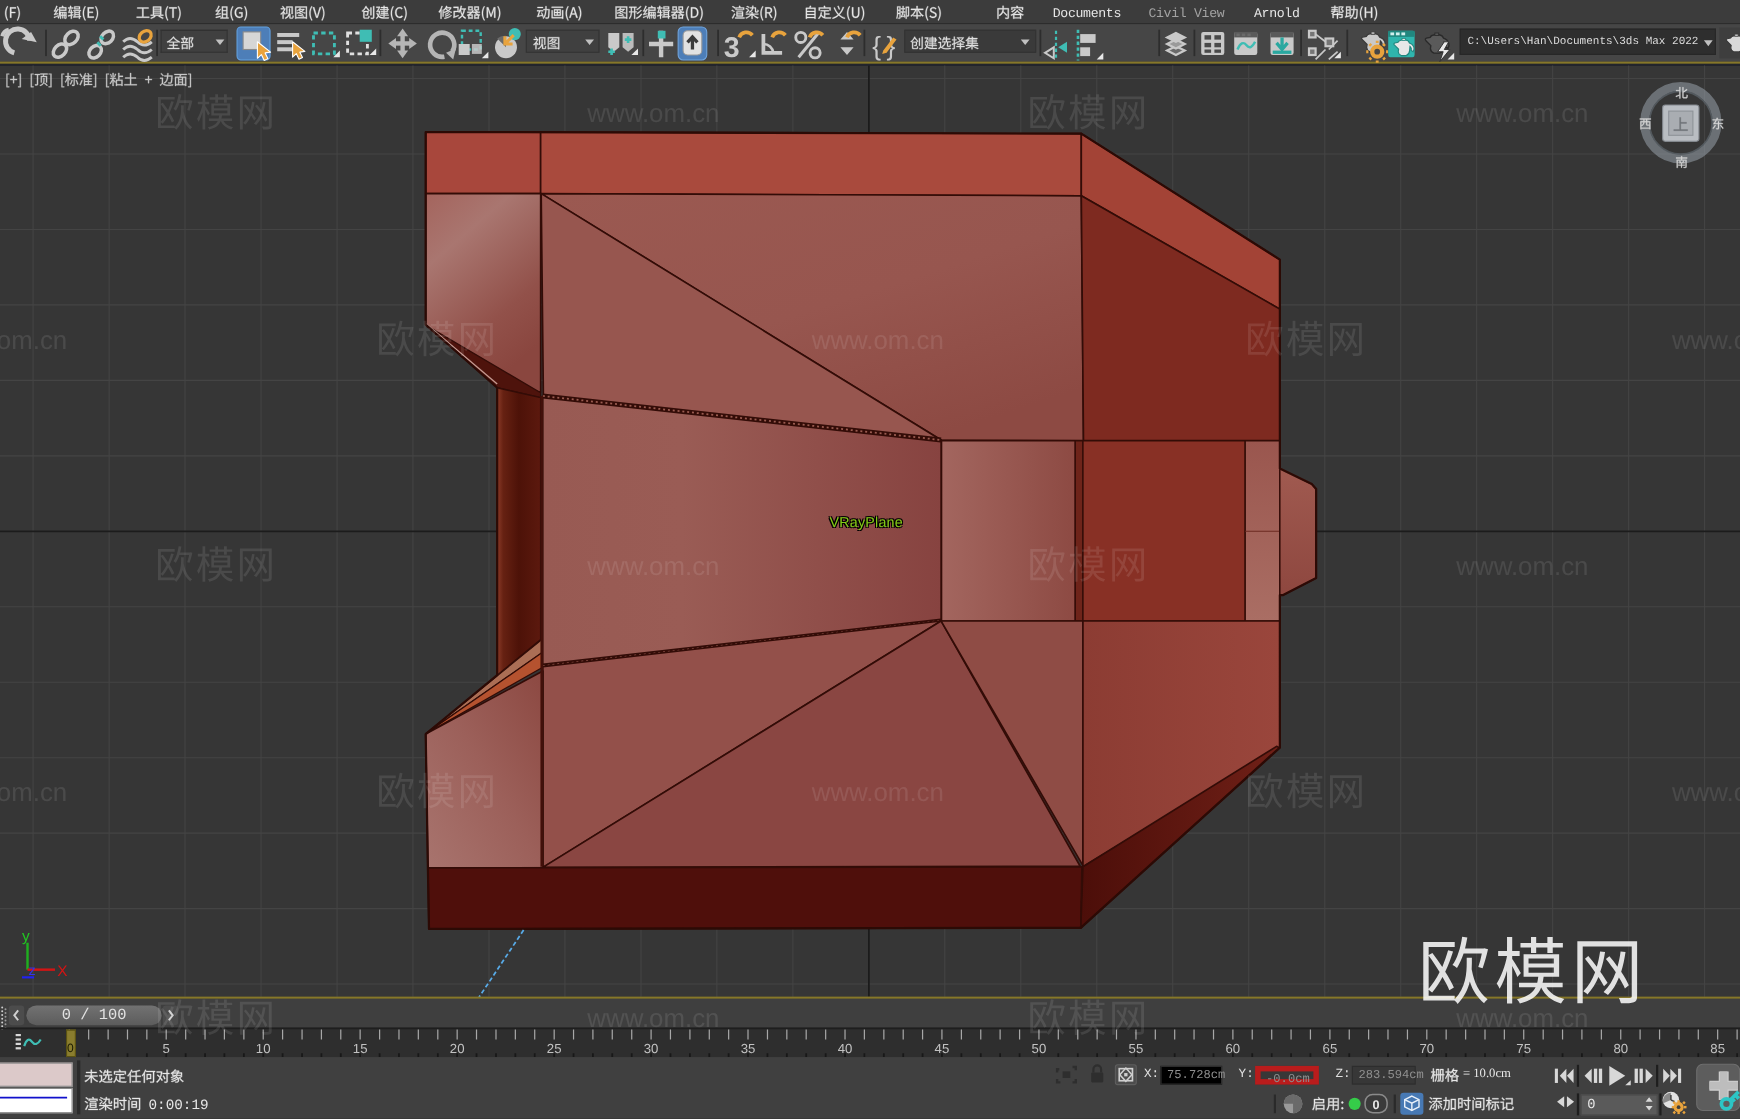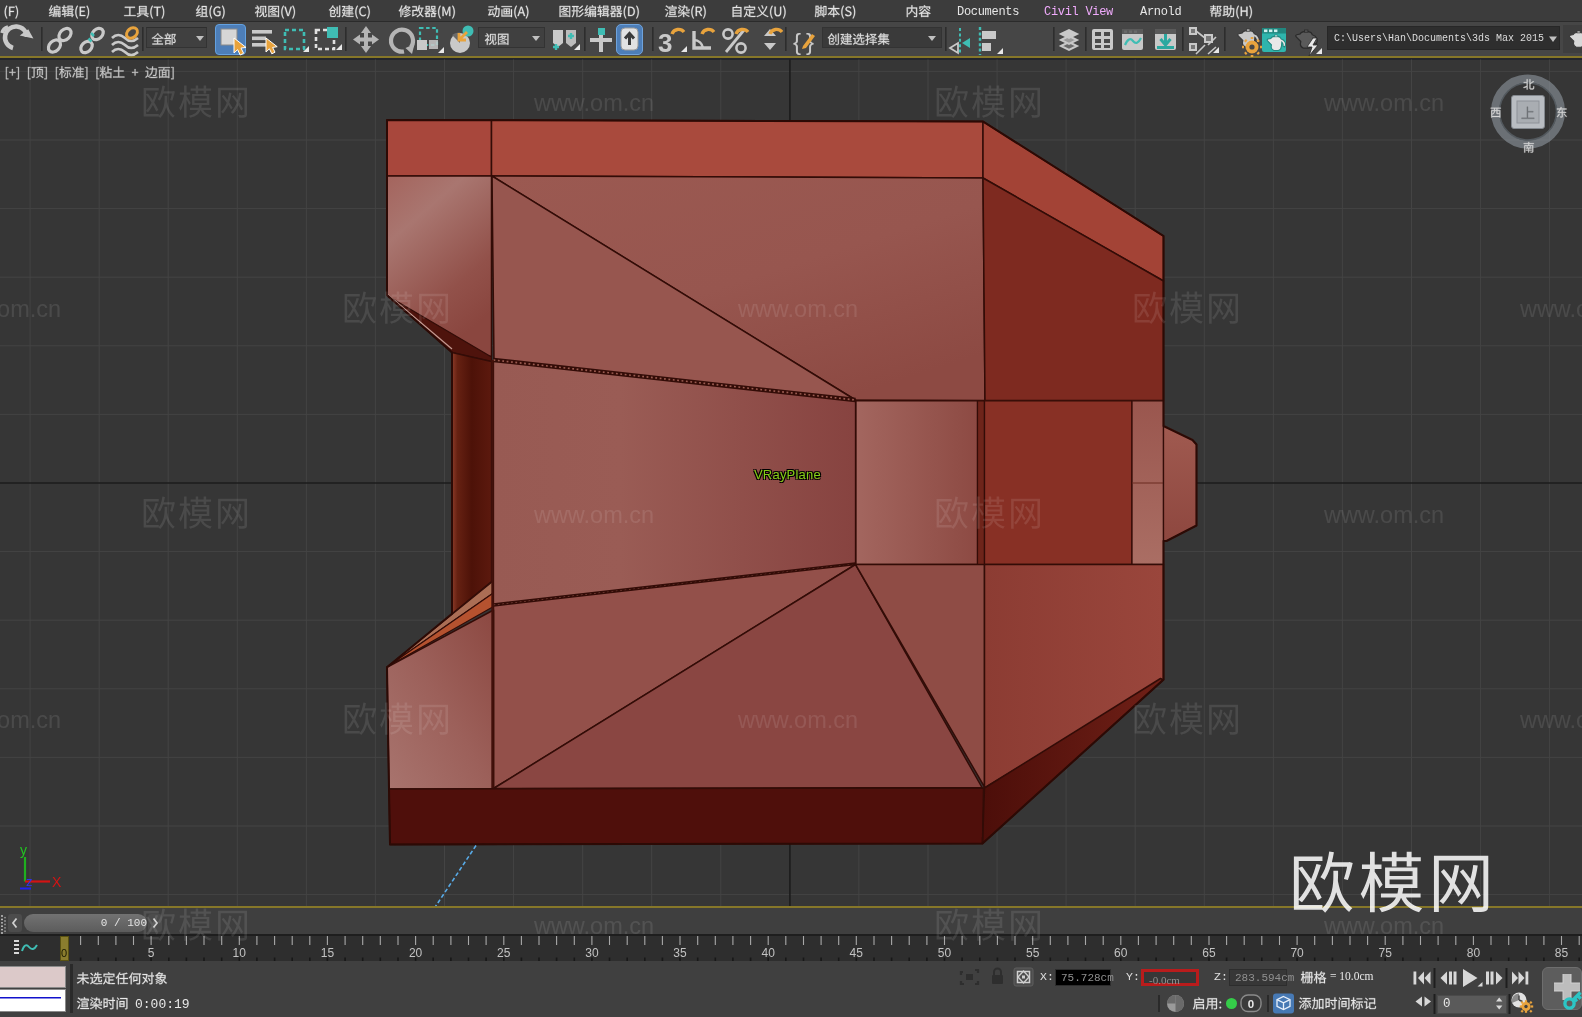--- a/index.html
+++ b/index.html
@@ -45,41 +45,41 @@
 <svg style="position:absolute;left:809.5px;top:1.9px;overflow:visible" width="51" height="19">
       <path transform="translate(4.5,14.1)" d="M1.1 -10.3V-5.7C1.1 -3.8 1.0 -1.2 0.4 0.6C0.6 0.7 0.9 0.9 1.1 1.0C1.5 -0.2 1.7 -1.8 1.8 -3.3H3.3V-0.1C3.3 0.0 3.3 0.1 3.2 0.1C3.0 0.1 2.6 0.1 2.2 0.1C2.3 0.3 2.4 0.7 2.4 0.9C3.1 0.9 3.5 0.9 3.8 0.8C4.1 0.6 4.1 0.3 4.1 -0.1V-10.3ZM1.9 -9.4H3.3V-7.3H1.9ZM1.9 -6.4H3.3V-4.2H1.9L1.9 -5.7ZM8.9 -10.0V1.0H9.7V-9.1H11.1V-2.2C11.1 -2.1 11.0 -2.0 10.9 -2.0C10.8 -2.0 10.4 -2.0 10.0 -2.0C10.1 -1.8 10.2 -1.4 10.2 -1.1C10.9 -1.1 11.3 -1.2 11.6 -1.3C11.9 -1.5 11.9 -1.7 11.9 -2.2V-10.0ZM4.8 -0.3 4.8 -0.3C5.0 -0.5 5.4 -0.6 7.7 -1.0C7.7 -0.7 7.8 -0.4 7.8 -0.2L8.5 -0.5C8.4 -1.3 8.0 -2.7 7.6 -3.8L6.9 -3.6C7.1 -3.0 7.3 -2.4 7.5 -1.7L5.6 -1.4C6.0 -2.4 6.4 -3.6 6.7 -4.8H8.5V-5.7H6.9V-7.7H8.2V-8.6H6.9V-10.7H6.1V-8.6H4.7V-7.7H6.1V-5.7H4.5V-4.8H5.8C5.6 -3.5 5.2 -2.3 5.0 -1.9C4.9 -1.5 4.7 -1.2 4.5 -1.1C4.6 -0.9 4.8 -0.5 4.8 -0.3ZM18.7 -10.7V-8.1H13.6V-7.1H17.5C16.6 -4.9 15.0 -2.8 13.3 -1.8C13.5 -1.6 13.8 -1.3 14.0 -1.0C15.8 -2.3 17.5 -4.6 18.5 -7.1H18.7V-2.3H15.7V-1.4H18.7V1.0H19.7V-1.4H22.7V-2.3H19.7V-7.1H19.9C20.9 -4.6 22.5 -2.3 24.4 -1.0C24.6 -1.3 24.9 -1.7 25.2 -1.9C23.4 -2.9 21.8 -4.9 20.8 -7.1H24.8V-8.1H19.7V-10.7ZM28.7 2.5 29.4 2.2C28.3 0.4 27.8 -1.8 27.8 -4.0C27.8 -6.1 28.3 -8.3 29.4 -10.1L28.7 -10.5C27.5 -8.6 26.8 -6.5 26.8 -4.0C26.8 -1.5 27.5 0.6 28.7 2.5ZM33.8 0.2C35.8 0.2 37.0 -1.0 37.0 -2.5C37.0 -3.9 36.2 -4.5 35.1 -5.0L33.7 -5.6C33.0 -5.9 32.2 -6.2 32.2 -7.2C32.2 -8.0 32.9 -8.5 33.9 -8.5C34.8 -8.5 35.5 -8.2 36.1 -7.6L36.7 -8.4C36.0 -9.1 35.0 -9.5 33.9 -9.5C32.2 -9.5 31.0 -8.5 31.0 -7.1C31.0 -5.7 32.0 -5.0 32.9 -4.7L34.2 -4.1C35.1 -3.7 35.8 -3.4 35.8 -2.4C35.8 -1.5 35.1 -0.9 33.8 -0.9C32.9 -0.9 31.9 -1.3 31.2 -2.0L30.5 -1.2C31.3 -0.4 32.5 0.2 33.8 0.2ZM38.8 2.5C40.0 0.6 40.7 -1.5 40.7 -4.0C40.7 -6.5 40.0 -8.6 38.8 -10.5L38.1 -10.1C39.2 -8.3 39.7 -6.1 39.7 -4.0C39.7 -1.8 39.2 0.4 38.1 2.2Z" fill="#e6e6e6" stroke="#e6e6e6" stroke-width="0.3"></path>
     </svg>
 <svg style="position:absolute;left:900.5px;top:1.9px;overflow:visible" width="35" height="19">
       <path transform="translate(4.5,14.1)" d="M1.3 -8.6V1.0H2.2V-7.6H5.9C5.8 -5.9 5.4 -3.8 2.5 -2.3C2.8 -2.1 3.1 -1.8 3.2 -1.6C5.0 -2.6 5.9 -3.8 6.4 -5.0C7.6 -3.9 8.8 -2.6 9.5 -1.7L10.3 -2.4C9.5 -3.3 7.9 -4.8 6.7 -5.9C6.8 -6.5 6.9 -7.1 6.9 -7.6H10.6V-0.3C10.6 -0.0 10.5 0.1 10.3 0.1C10.0 0.1 9.2 0.1 8.3 0.0C8.4 0.3 8.6 0.7 8.6 1.0C9.7 1.0 10.5 1.0 11.0 0.9C11.4 0.7 11.6 0.4 11.6 -0.2V-8.6H6.9V-10.8H5.9V-8.6ZM17.0 -8.1C16.3 -7.2 15.1 -6.2 13.9 -5.7C14.1 -5.5 14.5 -5.1 14.6 -4.9C15.8 -5.6 17.1 -6.7 17.9 -7.8ZM20.3 -7.5C21.5 -6.8 22.9 -5.7 23.6 -5.0L24.3 -5.6C23.6 -6.3 22.1 -7.4 21.0 -8.1ZM19.1 -7.0C17.9 -5.1 15.6 -3.5 13.3 -2.6C13.5 -2.4 13.8 -2.0 13.9 -1.8C14.5 -2.1 15.1 -2.3 15.6 -2.6V1.0H16.6V0.6H21.8V1.0H22.8V-2.8C23.3 -2.5 23.9 -2.2 24.5 -2.0C24.6 -2.3 24.9 -2.6 25.1 -2.8C23.0 -3.6 21.2 -4.6 19.7 -6.3L20.0 -6.6ZM16.6 -0.3V-2.4H21.8V-0.3ZM16.6 -3.3C17.6 -3.9 18.5 -4.7 19.2 -5.6C20.1 -4.6 21.0 -3.9 22.0 -3.3ZM18.3 -10.6C18.5 -10.3 18.7 -9.9 18.9 -9.6H13.9V-7.2H14.8V-8.7H23.6V-7.2H24.6V-9.6H20.0C19.8 -10.0 19.6 -10.5 19.3 -10.8Z" fill="#e6e6e6" stroke="#e6e6e6" stroke-width="0.3"></path>
     </svg>
 <svg style="position:absolute;left:1204.5px;top:1.9px;overflow:visible" width="53" height="19">
       <path transform="translate(4.5,14.1)" d="M3.5 -10.8V-9.7H0.8V-9.0H3.5V-8.0H1.1V-7.3H3.5V-7.0C3.5 -6.8 3.5 -6.5 3.4 -6.3H0.6V-5.5H3.0C2.6 -4.9 2.0 -4.4 0.9 -4.0C1.1 -3.8 1.4 -3.5 1.6 -3.3C3.0 -3.8 3.7 -4.7 4.1 -5.5H6.9V-6.3H4.4C4.5 -6.5 4.5 -6.8 4.5 -7.0V-7.3H6.6V-8.0H4.5V-9.0H6.8V-9.7H4.5V-10.8ZM7.5 -10.2V-3.9H8.4V-9.4H10.6C10.2 -8.8 9.8 -8.2 9.4 -7.6C10.5 -7.0 10.9 -6.4 10.9 -6.0C10.9 -5.7 10.9 -5.5 10.6 -5.4C10.5 -5.4 10.3 -5.3 10.1 -5.3C9.7 -5.3 9.3 -5.3 8.7 -5.4C8.9 -5.1 9.0 -4.8 9.0 -4.5C9.5 -4.5 10.1 -4.5 10.5 -4.5C10.8 -4.6 11.0 -4.6 11.3 -4.7C11.7 -5.0 11.9 -5.3 11.9 -5.9C11.9 -6.5 11.5 -7.1 10.4 -7.8C11.0 -8.4 11.5 -9.2 12.0 -9.9L11.3 -10.3L11.2 -10.2ZM1.9 -3.4V0.3H2.9V-2.5H5.9V1.0H6.9V-2.5H10.1V-0.7C10.1 -0.6 10.0 -0.5 9.8 -0.5C9.6 -0.5 8.9 -0.5 8.1 -0.5C8.2 -0.3 8.3 0.1 8.4 0.3C9.5 0.3 10.1 0.3 10.5 0.2C11.0 0.0 11.1 -0.2 11.1 -0.7V-3.4H6.9V-4.4H5.9V-3.4ZM20.9 -10.8C20.9 -9.8 20.9 -8.8 20.9 -7.8H18.8V-6.9H20.8C20.7 -3.8 20.0 -1.2 17.5 0.3C17.8 0.5 18.1 0.8 18.3 1.0C20.9 -0.7 21.6 -3.6 21.8 -6.9H23.8C23.6 -2.3 23.5 -0.5 23.2 -0.1C23.1 0.0 22.9 0.1 22.7 0.1C22.4 0.1 21.8 0.0 21.0 -0.0C21.2 0.2 21.3 0.6 21.3 0.9C22.0 0.9 22.7 1.0 23.1 0.9C23.5 0.9 23.8 0.8 24.0 0.4C24.4 -0.1 24.6 -2.0 24.7 -7.4C24.7 -7.5 24.7 -7.8 24.7 -7.8H21.8C21.8 -8.8 21.8 -9.8 21.8 -10.8ZM13.2 -1.2 13.4 -0.2C15.0 -0.6 17.1 -1.1 19.1 -1.6L19.0 -2.4L18.3 -2.3V-10.1H14.2V-1.4ZM15.0 -1.6V-3.8H17.4V-2.1ZM15.0 -6.5H17.4V-4.6H15.0ZM15.0 -7.4V-9.3H17.4V-7.4ZM28.7 2.5 29.4 2.2C28.3 0.4 27.8 -1.8 27.8 -4.0C27.8 -6.1 28.3 -8.3 29.4 -10.1L28.7 -10.5C27.5 -8.6 26.8 -6.5 26.8 -4.0C26.8 -1.5 27.5 0.6 28.7 2.5ZM31.2 0.0H32.4V-4.4H36.8V0.0H38.0V-9.4H36.8V-5.5H32.4V-9.4H31.2ZM40.5 2.5C41.7 0.6 42.4 -1.5 42.4 -4.0C42.4 -6.5 41.7 -8.6 40.5 -10.5L39.8 -10.1C40.9 -8.3 41.4 -6.1 41.4 -4.0C41.4 -1.8 40.9 0.4 39.8 2.2Z" fill="#e6e6e6" stroke="#e6e6e6" stroke-width="0.3"></path>
     </svg>
 <div class="abs" style="left:957px;top:4.5px;height:16px;font-size:12px;color:#e6e6e6;font-family:'Liberation Mono',monospace;letter-spacing:-0.3px">Documents</div>
-<div class="abs" style="left:1044px;top:4.5px;height:16px;font-size:12px;color:#f0abfc;font-family:'Liberation Mono',monospace;letter-spacing:-0.3px">Civil View</div>
+<div class="abs" style="left:1044px;top:4.5px;height:16px;font-size:12px;color:#a3a3a3;font-family:'Liberation Mono',monospace;letter-spacing:-0.3px">Civil View</div>
 <div class="abs" style="left:1140px;top:4.5px;height:16px;font-size:12px;color:#e6e6e6;font-family:'Liberation Mono',monospace;letter-spacing:-0.3px">Arnold</div>
 <div class="abs" style="left:0;top:22px;width:1582px;height:34px;background:#464646"></div>
 <div class="abs" style="left:0;top:56.2px;width:1582px;height:1.8px;background:#867729"></div>
 <div class="abs" style="left:0;top:58px;width:1582px;height:1.5px;background:#23252c"></div>
 <div class="abs" style="left:146px;top:27px;width:61px;height:21px;background:#404040;border:1px solid #333;border-top-color:#2e2e2e"></div>
 <svg style="position:absolute;left:146.6px;top:29.8px;overflow:visible" width="34" height="19">
       <path transform="translate(4.4,13.8)" d="M6.2 -10.6C4.9 -8.7 2.6 -6.8 0.3 -5.8C0.6 -5.6 0.8 -5.3 1.0 -5.0C1.5 -5.3 2.0 -5.6 2.5 -5.9V-5.1H5.8V-3.1H2.5V-2.3H5.8V-0.2H1.0V0.7H11.6V-0.2H6.7V-2.3H10.1V-3.1H6.7V-5.1H10.1V-5.9C10.6 -5.6 11.1 -5.2 11.6 -5.0C11.7 -5.2 12.0 -5.6 12.2 -5.8C10.2 -6.8 8.3 -8.1 6.8 -9.9L7.0 -10.2ZM2.5 -5.9C3.9 -6.8 5.2 -8.0 6.2 -9.2C7.4 -7.9 8.7 -6.8 10.1 -5.9ZM14.3 -7.9C14.6 -7.2 14.9 -6.3 15.1 -5.7L15.9 -5.9C15.8 -6.5 15.4 -7.4 15.1 -8.1ZM20.3 -9.8V1.0H21.2V-9.0H23.2C22.9 -8.0 22.4 -6.7 21.9 -5.6C23.0 -4.5 23.3 -3.6 23.3 -2.8C23.3 -2.3 23.2 -1.9 23.0 -1.8C22.9 -1.7 22.7 -1.7 22.5 -1.7C22.2 -1.7 21.9 -1.7 21.5 -1.7C21.7 -1.4 21.8 -1.0 21.8 -0.8C22.1 -0.8 22.5 -0.8 22.9 -0.8C23.1 -0.9 23.4 -0.9 23.6 -1.1C24.0 -1.4 24.2 -2.0 24.2 -2.7C24.2 -3.6 23.9 -4.5 22.8 -5.7C23.3 -6.9 23.9 -8.3 24.4 -9.5L23.7 -9.9L23.6 -9.8ZM15.6 -10.3C15.8 -9.9 16.0 -9.4 16.1 -9.0H13.5V-8.2H19.4V-9.0H17.1C16.9 -9.5 16.7 -10.1 16.4 -10.6ZM17.9 -8.1C17.7 -7.4 17.3 -6.4 17.0 -5.7H13.1V-4.8H19.7V-5.7H17.9C18.2 -6.3 18.6 -7.2 18.9 -7.9ZM13.9 -3.6V0.9H14.8V0.3H18.2V0.8H19.1V-3.6ZM14.8 -0.5V-2.8H18.2V-0.5Z" fill="#e0e0e0" stroke="#e0e0e0" stroke-width="0.3"></path>
     </svg>
 <div class="abs" style="left:215px;top:23.5px;width:31px;height:31px;background:#4d7eb8;border-radius:4px;border:1px solid #63a1e0"></div>
 <div class="abs" style="left:478px;top:27px;width:67px;height:21px;background:#404040;border:1px solid #333"></div>
 <svg style="position:absolute;left:479.6px;top:29.8px;overflow:visible" width="34" height="19">
       <path transform="translate(4.4,13.8)" d="M5.6 -9.9V-3.2H6.5V-9.1H10.4V-3.2H11.3V-9.9ZM1.9 -10.1C2.4 -9.6 2.9 -8.9 3.1 -8.4L3.9 -8.9C3.6 -9.3 3.1 -10.0 2.6 -10.5ZM8.0 -8.1V-5.7C8.0 -3.7 7.6 -1.3 4.4 0.3C4.6 0.5 4.9 0.8 5.0 1.0C6.9 0.0 7.9 -1.3 8.4 -2.7V-0.2C8.4 0.6 8.7 0.8 9.6 0.8H10.7C11.8 0.8 11.9 0.3 12.1 -1.7C11.8 -1.7 11.5 -1.9 11.3 -2.0C11.2 -0.2 11.2 0.1 10.7 0.1H9.7C9.4 0.1 9.3 0.0 9.3 -0.4V-3.5H8.6C8.8 -4.2 8.9 -5.0 8.9 -5.7V-8.1ZM0.8 -8.3V-7.5H3.8C3.1 -5.9 1.8 -4.3 0.5 -3.5C0.6 -3.3 0.9 -2.8 0.9 -2.6C1.4 -2.9 1.9 -3.4 2.4 -3.9V1.0H3.3V-4.4C3.7 -3.8 4.2 -3.1 4.5 -2.7L5.1 -3.5C4.9 -3.8 4.0 -4.8 3.5 -5.3C4.1 -6.1 4.6 -7.1 5.0 -8.1L4.5 -8.4L4.3 -8.3ZM17.2 -3.5C18.2 -3.3 19.5 -2.8 20.2 -2.5L20.6 -3.1C19.9 -3.5 18.6 -3.9 17.6 -4.1ZM15.9 -1.9C17.7 -1.7 19.8 -1.2 21.0 -0.8L21.4 -1.5C20.2 -1.9 18.1 -2.4 16.4 -2.5ZM13.6 -10.0V1.0H14.4V0.5H23.0V1.0H24.0V-10.0ZM14.4 -0.4V-9.1H23.0V-0.4ZM17.7 -8.8C17.1 -7.8 16.0 -6.9 14.9 -6.2C15.1 -6.1 15.4 -5.8 15.6 -5.7C15.9 -5.9 16.3 -6.2 16.7 -6.5C17.1 -6.1 17.6 -5.8 18.1 -5.4C17.0 -4.9 15.8 -4.5 14.7 -4.3C14.8 -4.2 15.0 -3.8 15.1 -3.6C16.4 -3.9 17.7 -4.3 18.9 -5.0C19.9 -4.4 21.1 -4.0 22.3 -3.7C22.4 -3.9 22.6 -4.2 22.8 -4.4C21.7 -4.6 20.6 -5.0 19.6 -5.4C20.6 -6.0 21.3 -6.7 21.9 -7.6L21.3 -7.9L21.2 -7.9H17.9C18.1 -8.1 18.3 -8.3 18.5 -8.6ZM17.2 -7.0 17.3 -7.1H20.6C20.1 -6.6 19.5 -6.2 18.8 -5.8C18.2 -6.2 17.6 -6.6 17.2 -7.0Z" fill="#e0e0e0" stroke="#e0e0e0" stroke-width="0.3"></path>
     </svg>
 <div class="abs" style="left:616px;top:23.5px;width:27px;height:31px;background:#4d7eb8;border-radius:5px;border:1.6px solid #6fa3dc"></div>
 <div class="abs" style="left:822px;top:27px;width:120px;height:21px;background:#3a3a3a;border:1px solid #333"></div>
 <svg style="position:absolute;left:822.6px;top:29.8px;overflow:visible" width="71" height="19">
       <path transform="translate(4.4,13.8)" d="M10.5 -10.3V-0.2C10.5 -0.0 10.4 0.1 10.2 0.1C9.9 0.1 9.1 0.1 8.2 0.1C8.4 0.3 8.5 0.7 8.6 1.0C9.7 1.0 10.4 0.9 10.8 0.8C11.2 0.6 11.4 0.4 11.4 -0.2V-10.3ZM8.0 -9.1V-2.1H8.9V-9.1ZM1.8 -5.9V-0.6C1.8 0.6 2.1 0.8 3.4 0.8C3.6 0.8 5.4 0.8 5.7 0.8C6.8 0.8 7.1 0.3 7.2 -1.4C6.9 -1.5 6.6 -1.6 6.4 -1.8C6.3 -0.3 6.2 0.0 5.6 0.0C5.2 0.0 3.8 0.0 3.4 0.0C2.8 0.0 2.7 -0.1 2.7 -0.6V-5.1H5.4C5.3 -3.6 5.2 -3.0 5.0 -2.8C5.0 -2.7 4.9 -2.7 4.7 -2.7C4.5 -2.7 4.1 -2.7 3.6 -2.7C3.7 -2.5 3.8 -2.2 3.8 -1.9C4.3 -1.9 4.8 -1.9 5.1 -1.9C5.4 -1.9 5.6 -2.0 5.8 -2.2C6.1 -2.5 6.2 -3.4 6.3 -5.6C6.3 -5.7 6.3 -5.9 6.3 -5.9ZM3.9 -10.5C3.2 -8.9 1.9 -7.1 0.3 -6.0C0.6 -5.9 0.9 -5.5 1.0 -5.4C2.3 -6.3 3.3 -7.6 4.1 -8.9C5.1 -7.8 6.2 -6.6 6.8 -5.7L7.4 -6.3C6.8 -7.2 5.6 -8.6 4.5 -9.7L4.8 -10.2ZM17.4 -9.4V-8.7H19.8V-7.8H16.6V-7.0H19.8V-6.0H17.3V-5.3H19.8V-4.3H17.2V-3.6H19.8V-2.6H16.7V-1.9H19.8V-0.6H20.6V-1.9H24.2V-2.6H20.6V-3.6H23.7V-4.3H20.6V-5.3H23.5V-7.0H24.3V-7.8H23.5V-9.4H20.6V-10.5H19.8V-9.4ZM20.6 -7.0H22.6V-6.0H20.6ZM20.6 -7.8V-8.7H22.6V-7.8ZM13.7 -4.9C13.7 -5.1 14.0 -5.2 14.2 -5.3H15.7C15.6 -4.2 15.3 -3.2 15.0 -2.4C14.7 -2.9 14.4 -3.5 14.2 -4.3L13.5 -4.0C13.8 -3.0 14.2 -2.2 14.6 -1.6C14.2 -0.8 13.6 -0.1 13.0 0.4C13.2 0.5 13.5 0.8 13.7 1.0C14.2 0.5 14.8 -0.1 15.2 -0.9C16.5 0.4 18.4 0.7 20.7 0.7H24.2C24.2 0.4 24.4 0.0 24.5 -0.2C23.9 -0.2 21.2 -0.2 20.7 -0.2C18.6 -0.2 16.8 -0.4 15.6 -1.7C16.1 -2.8 16.5 -4.3 16.7 -6.0L16.1 -6.2L16.0 -6.2H14.9C15.5 -7.1 16.2 -8.3 16.7 -9.5L16.1 -9.9L15.8 -9.7H13.3V-8.9H15.5C15.0 -7.8 14.3 -6.8 14.1 -6.4C13.9 -6.0 13.6 -5.7 13.3 -5.7C13.4 -5.5 13.6 -5.1 13.7 -4.9ZM25.8 -9.6C26.5 -9.0 27.3 -8.1 27.7 -7.5L28.5 -8.1C28.1 -8.7 27.2 -9.5 26.5 -10.1ZM30.6 -10.1C30.3 -9.0 29.8 -7.9 29.1 -7.2C29.3 -7.1 29.7 -6.8 29.9 -6.7C30.2 -7.0 30.4 -7.5 30.7 -8.0H32.5V-6.1H29.0V-5.3H31.3C31.1 -3.7 30.5 -2.5 28.7 -1.8C28.9 -1.6 29.1 -1.3 29.2 -1.0C31.3 -1.9 32.0 -3.3 32.2 -5.3H33.5V-2.4C33.5 -1.4 33.7 -1.2 34.6 -1.2C34.8 -1.2 35.7 -1.2 35.9 -1.2C36.6 -1.2 36.9 -1.6 37.0 -3.2C36.7 -3.2 36.3 -3.4 36.2 -3.5C36.1 -2.2 36.1 -2.0 35.8 -2.0C35.6 -2.0 34.9 -2.0 34.8 -2.0C34.5 -2.0 34.4 -2.1 34.4 -2.4V-5.3H36.9V-6.1H33.5V-8.0H36.4V-8.8H33.5V-10.5H32.5V-8.8H31.1C31.2 -9.1 31.4 -9.5 31.5 -9.9ZM28.1 -5.7H25.7V-4.8H27.2V-1.0C26.7 -0.8 26.1 -0.3 25.6 0.2L26.2 1.0C26.9 0.2 27.6 -0.4 28.0 -0.4C28.3 -0.4 28.7 -0.1 29.2 0.2C30.0 0.7 31.1 0.9 32.5 0.9C33.7 0.9 35.8 0.8 36.8 0.7C36.8 0.5 37.0 -0.0 37.1 -0.2C35.8 -0.1 33.9 -0.0 32.5 -0.0C31.2 -0.0 30.1 -0.1 29.4 -0.6C28.8 -0.9 28.5 -1.2 28.1 -1.2ZM39.7 -10.5V-8.0H38.1V-7.1H39.7V-4.5C39.0 -4.2 38.4 -4.1 38.0 -3.9L38.2 -3.0L39.7 -3.5V-0.2C39.7 0.0 39.6 0.1 39.5 0.1C39.4 0.1 38.9 0.1 38.3 0.1C38.5 0.3 38.6 0.7 38.6 1.0C39.4 1.0 39.9 0.9 40.2 0.8C40.5 0.6 40.6 0.4 40.6 -0.2V-3.8L42.1 -4.3L42.0 -5.2L40.6 -4.7V-7.1H42.1V-8.0H40.6V-10.5ZM47.5 -9.0C47.1 -8.3 46.5 -7.8 45.8 -7.3C45.1 -7.8 44.6 -8.3 44.1 -9.0ZM42.5 -9.8V-9.0H43.2C43.7 -8.2 44.3 -7.4 45.0 -6.8C44.1 -6.2 43.0 -5.8 41.9 -5.5C42.1 -5.3 42.3 -5.0 42.4 -4.8C43.5 -5.1 44.7 -5.6 45.8 -6.2C46.7 -5.6 47.9 -5.1 49.1 -4.7C49.2 -5.0 49.5 -5.3 49.7 -5.5C48.5 -5.8 47.4 -6.2 46.5 -6.8C47.5 -7.5 48.3 -8.5 48.9 -9.6L48.3 -9.9L48.1 -9.8ZM45.2 -5.2V-4.0H42.7V-3.2H45.2V-1.9H42.1V-1.1H45.2V1.0H46.2V-1.1H49.5V-1.9H46.2V-3.2H48.6V-4.0H46.2V-5.2ZM55.8 -3.7V-2.8H50.7V-2.0H54.9C53.7 -1.1 51.9 -0.3 50.4 0.1C50.6 0.3 50.8 0.6 51.0 0.9C52.6 0.4 54.5 -0.6 55.8 -1.7V1.0H56.7V-1.7C58.0 -0.7 59.9 0.3 61.5 0.8C61.6 0.5 61.9 0.2 62.1 -0.0C60.5 -0.4 58.8 -1.2 57.6 -2.0H61.8V-2.8H56.7V-3.7ZM56.1 -6.9V-6.1H53.1V-6.9ZM55.8 -10.3C56.0 -10.0 56.2 -9.5 56.4 -9.2H53.6C53.8 -9.6 54.1 -10.0 54.3 -10.3L53.3 -10.5C52.8 -9.4 51.8 -8.0 50.4 -7.0C50.6 -6.9 50.9 -6.6 51.1 -6.4C51.5 -6.7 51.8 -7.0 52.1 -7.4V-3.4H53.1V-3.8H61.5V-4.5H57.0V-5.4H60.6V-6.1H57.0V-6.9H60.6V-7.6H57.0V-8.4H61.1V-9.2H57.4C57.2 -9.6 57.0 -10.1 56.7 -10.5ZM56.1 -7.6H53.1V-8.4H56.1ZM56.1 -5.4V-4.5H53.1V-5.4Z" fill="#e0e0e0" stroke="#e0e0e0" stroke-width="0.3"></path>
     </svg>
 <div class="abs" style="left:1327px;top:26px;width:233px;height:24px;background:#2e2e2e;border:1px solid #272727"></div>
-<div class="abs" style="left:1334px;top:33px;width:215px;height:15px;font-size:10px;color:#dcdcdc;font-family:'Liberation Mono',monospace;white-space:nowrap">C:\Users\Han\Documents\3ds Max 2015</div>
+<div class="abs" style="left:1334px;top:33px;width:215px;height:15px;font-size:10px;color:#dcdcdc;font-family:'Liberation Mono',monospace;white-space:nowrap">C:\Users\Han\Documents\3ds Max 2022</div>
 <svg class="abs" style="left:0;top:0" width="1582" height="60">
       <path d="M2,33 a8,8 0 0 1 6,-6" stroke="#c9c9c9" stroke-width="3.5" fill="none"></path>
       <path d="M13,48 a11,11 0 1 1 14,-11" stroke="#c9c9c9" stroke-width="4.5" fill="none"></path>
       <path d="M20,37 L34,37 L27,29 Z" fill="#c9c9c9" transform="rotate(12 27 35)"></path>
       <rect x="41" y="27" width="1.6" height="24" fill="#2d2d2d"></rect>
       <g stroke="#c9c9c9" stroke-width="3.2" fill="none">
         <ellipse cx="54.5" cy="46" rx="7" ry="5" transform="rotate(-45 54.5 46)"></ellipse>
         <ellipse cx="65" cy="34.5" rx="7" ry="5" transform="rotate(-45 65 34.5)"></ellipse>
       </g>
       <g stroke="#c9c9c9" stroke-width="3.2" fill="none">
@@ -421,21 +421,21 @@
       <circle cx="5" cy="951.6" r="0.9" fill="#9a9a9a"></circle>
       <circle cx="2" cy="953.4" r="0.9" fill="#cfcfcf"></circle>
       <circle cx="5" cy="955.0" r="0.9" fill="#9a9a9a"></circle>
       <circle cx="2" cy="956.8" r="0.9" fill="#cfcfcf"></circle>
       <circle cx="5" cy="958.4" r="0.9" fill="#9a9a9a"></circle>
     </svg>
 <div class="abs" style="left:8px;top:913.5px;width:14px;height:18px;background:#4c4c4c;border-radius:3px"></div>
 <svg class="abs" style="left:8px;top:913.5px" width="14" height="18">
       <path d="M8.5,4.5 L5,9 L8.5,13.5" stroke="#d0d0d0" stroke-width="1.8" fill="none"></path>
     </svg>
-<div class="abs" style="left:24px;top:913.5px;width:123px;height:18px;background:linear-gradient(#727272,#5c5c5c);border-radius:9px;color:#e2e2e2;font-size:11px;text-align:right;line-height:18px;font-family:'Liberation Mono',monospace">0 / 100</div>
+<div class="abs" style="left:24px;top:913.5px;width:123px;height:18px;background:linear-gradient(#727272,#5c5c5c);border-radius:9px;color:#e2e2e2;font-size:14px;text-align:center;line-height:18px;font-family:'Liberation Mono',monospace">0 / 100</div>
 <div class="abs" style="left:148px;top:913.5px;width:14px;height:18px;background:#4c4c4c;border-radius:3px"></div>
 <svg class="abs" style="left:148px;top:913.5px" width="14" height="18">
       <path d="M5.5,4.5 L9,9 L5.5,13.5" stroke="#d0d0d0" stroke-width="1.8" fill="none"></path>
     </svg>
 <div class="abs" style="left:0;top:934px;width:1582px;height:1.5px;background:#1e1e1e"></div>
 <div class="abs" style="left:0;top:935.5px;width:1582px;height:25px;background:#2e2e2e"></div>
 <svg class="abs" style="left:0;top:0" width="1582" height="1017">
       <line x1="63.0" y1="936" x2="63.0" y2="945" stroke="#a8a8a8" stroke-width="1.1"></line>
       <line x1="80.6" y1="936" x2="80.6" y2="945" stroke="#a8a8a8" stroke-width="1.1"></line>
       <line x1="98.3" y1="936" x2="98.3" y2="945" stroke="#a8a8a8" stroke-width="1.1"></line>
@@ -661,21 +661,21 @@
       <rect x="992" y="975" width="11" height="9" rx="1" fill="#2e2e2e"></rect>
       <path d="M994,975 v-3 a3.5,3.5 0 0 1 7,0 v3" stroke="#2e2e2e" stroke-width="2" fill="none"></path>
       <rect x="1014" y="968" width="19" height="18" rx="2" fill="#4c4c4c" stroke="#5e5e5e"></rect>
       <rect x="1017.5" y="971.5" width="12" height="11" fill="none" stroke="#cfcfcf" stroke-width="1.5"></rect>
       <path d="M1023.5,971 l5.5,6 l-5.5,6 l-5.5,-6 z" fill="none" stroke="#cfcfcf" stroke-width="1.4"></path>
       <rect x="1022" y="975.5" width="3" height="3" fill="#cfcfcf"></rect>
     </svg>
 <div class="abs" style="left:1040px;top:970px;width:14px;height:14px;font-size:11.5px;color:#e0e0e0;font-family:'Liberation Mono',monospace">X:</div>
 <div class="abs" style="left:1055px;top:968.5px;width:56px;height:17px;background:#000000;border:1px solid #2d2d2d;color:#909090;font-size:11px;font-family:'Liberation Mono',monospace;padding:2px 0 0 5px">75.728cm</div>
 <div class="abs" style="left:1126px;top:970px;width:14px;height:14px;font-size:11.5px;color:#e0e0e0;font-family:'Liberation Mono',monospace">Y:</div>
-<div class="abs" style="left:1141px;top:968.5px;width:58px;height:17px;background:#373737;border:3px solid #b91c1c;color:#909090;font-size:11px;font-family:Liberation Serif, serif;padding:2px 0 0 5px">-0.0cm</div>
+<div class="abs" style="left:1141px;top:968.5px;width:58px;height:17px;background:#373737;border:5px solid #b91c1c;color:#909090;font-size:11px;font-family:Liberation Mono, monospace;padding:2px 0 0 5px">-0.0cm</div>
 <div class="abs" style="left:1214px;top:970px;width:14px;height:14px;font-size:11.5px;color:#e0e0e0;font-family:'Liberation Mono',monospace">Z:</div>
 <div class="abs" style="left:1229px;top:968.5px;width:58px;height:17px;background:#373737;border:1px solid #2d2d2d;color:#909090;font-size:11px;font-family:'Liberation Mono',monospace;padding:2px 0 0 5px">283.594cm</div>
 <svg style="position:absolute;left:1295.5px;top:968.2px;overflow:visible" width="35" height="20">
       <path transform="translate(4.5,14.3)" d="M8.7 -10.4V-5.7H7.9V-10.4H5.1V-5.7H4.4V-4.8H5.1C5.1 -3.0 4.8 -0.9 3.8 0.6C4.0 0.7 4.4 0.9 4.5 1.1C5.6 -0.6 5.9 -2.9 5.9 -4.8H7.1V-0.1C7.1 0.0 7.0 0.1 6.9 0.1C6.8 0.1 6.4 0.1 6.0 0.1C6.1 0.3 6.2 0.7 6.3 0.9C6.9 0.9 7.3 0.9 7.5 0.7C7.8 0.6 7.9 0.3 7.9 -0.1V-4.8H8.7V-4.8C8.7 -3.1 8.7 -0.9 8.0 0.7C8.2 0.7 8.6 0.9 8.7 1.1C9.5 -0.5 9.5 -3.0 9.5 -4.8V-4.8H10.8V0.0C10.8 0.2 10.8 0.2 10.6 0.2C10.5 0.2 10.1 0.2 9.7 0.2C9.8 0.4 10.0 0.8 10.0 1.1C10.6 1.1 11.0 1.1 11.3 0.9C11.6 0.8 11.7 0.5 11.7 0.0V-4.8H12.5V-5.7H11.7V-10.4ZM10.8 -5.7H9.5V-9.6H10.8ZM7.1 -5.7H5.9V-9.6H7.1ZM2.1 -10.9V-8.2H0.7V-7.3H2.1C1.8 -5.5 1.1 -3.4 0.4 -2.2C0.6 -2.0 0.8 -1.7 0.9 -1.4C1.4 -2.1 1.8 -3.3 2.1 -4.5V1.0H3.0V-5.4C3.3 -4.9 3.7 -4.2 3.8 -3.8L4.4 -4.6C4.2 -4.9 3.3 -6.3 3.0 -6.8V-7.3H4.2V-8.2H3.0V-10.9ZM20.5 -8.7H23.3C22.9 -7.9 22.4 -7.1 21.8 -6.4C21.2 -7.1 20.7 -7.8 20.3 -8.4ZM15.6 -10.9V-8.1H13.7V-7.2H15.5C15.1 -5.4 14.2 -3.4 13.4 -2.3C13.5 -2.1 13.8 -1.7 13.9 -1.4C14.5 -2.3 15.1 -3.7 15.6 -5.2V1.0H16.5V-5.5C17.0 -5.0 17.4 -4.3 17.6 -3.9L18.2 -4.6C18.0 -5.0 16.9 -6.3 16.5 -6.6V-7.2H18.0L17.7 -7.0C17.9 -6.8 18.3 -6.5 18.5 -6.3C18.9 -6.7 19.4 -7.1 19.8 -7.7C20.1 -7.1 20.6 -6.4 21.1 -5.8C20.0 -4.9 18.7 -4.2 17.4 -3.8C17.6 -3.6 17.9 -3.2 18.0 -3.0C18.3 -3.1 18.7 -3.2 19.0 -3.4V1.1H19.9V0.5H23.5V1.0H24.5V-3.5L25.1 -3.3C25.2 -3.5 25.5 -3.9 25.7 -4.1C24.4 -4.5 23.3 -5.1 22.4 -5.8C23.3 -6.8 24.1 -7.9 24.6 -9.3L23.9 -9.6L23.8 -9.5H21.0C21.2 -9.9 21.3 -10.3 21.5 -10.7L20.6 -10.9C20.1 -9.6 19.2 -8.3 18.2 -7.4V-8.1H16.5V-10.9ZM19.9 -0.4V-2.9H23.5V-0.4ZM19.6 -3.7C20.4 -4.1 21.1 -4.6 21.8 -5.2C22.4 -4.7 23.2 -4.1 24.0 -3.7Z" fill="#e8e8e8" stroke="#e8e8e8" stroke-width="0.3"></path>
     </svg>
 <div class="abs" style="left:1330px;top:970px;width:90px;height:14px;font-size:11.5px;color:#e8e8e8;font-family:Liberation Serif, serif"> = 10.0cm</div>
 <div class="abs" style="left:1158px;top:995px;width:2px;height:17px;background:#2a2a2a"></div>
 <svg class="abs" style="left:0;top:0" width="1582" height="1017">
 <circle cx="1175.5" cy="1003.5" r="8.5" fill="#9a9a9a"></circle>
 <path d="M1175.5,995 a8.5,8.5 0 0 1 0,17 z" fill="#6a6a6a"></path>

